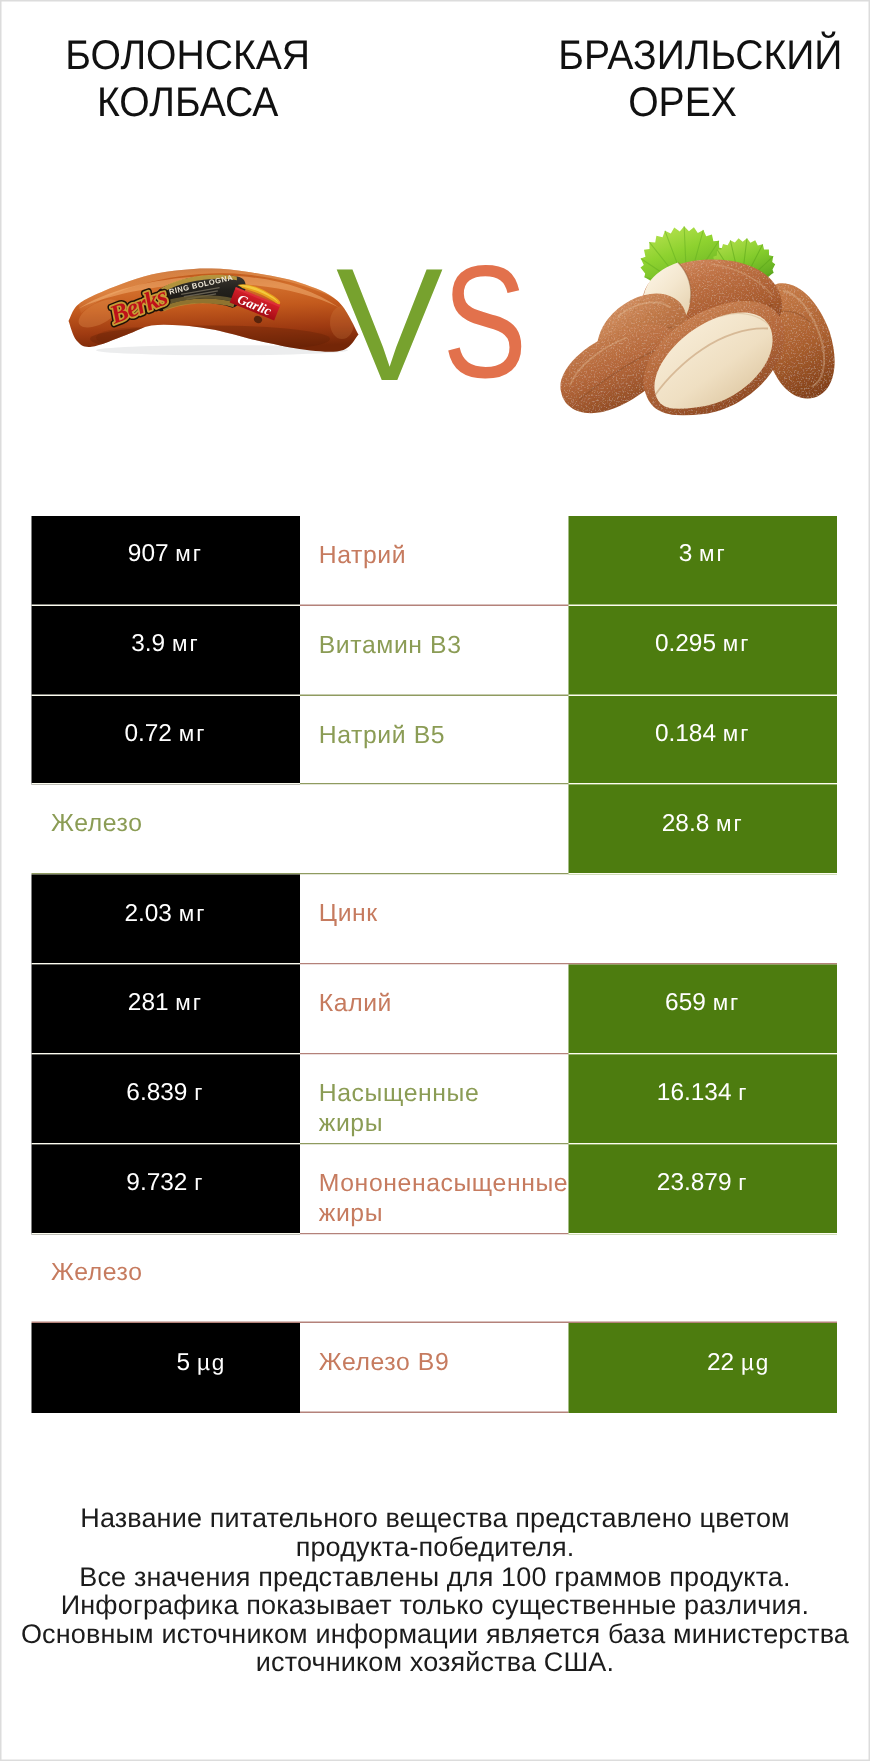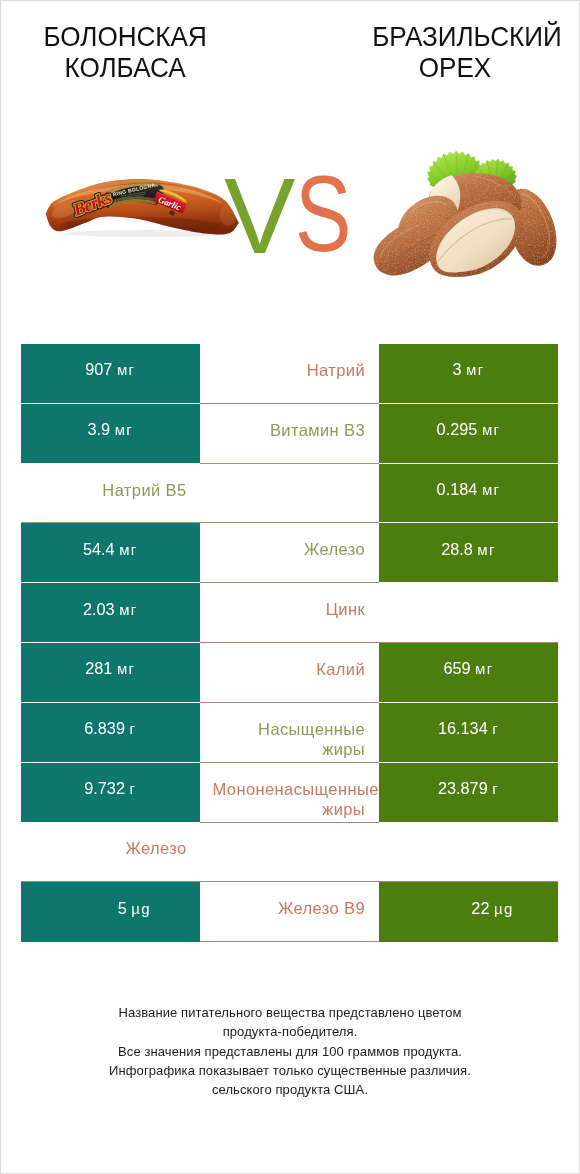--- a/index.html
+++ b/index.html
@@ -17,35 +17,35 @@
   .nuts{position:absolute;left:371px;top:18px;width:190px;height:128px;}
   .vs{position:absolute;left:0;top:0;width:578px;height:155px;}
   .vs span{position:absolute;font-size:107px;line-height:107px;font-weight:400;display:inline-block;}
   .vs .v{color:#77a22e;left:223px;top:31.5px;}
   .vs .s{color:#e2714c;left:294px;top:29.5px;transform:scaleX(.79);transform-origin:0 0;}
 
   
   .table{position:absolute;left:20px;top:343px;width:536.6px;}
   .row{display:flex;height:59.82px;position:relative;}
   .cell{display:flex;align-items:flex-start;justify-content:center;text-align:center;box-sizing:border-box;}
-  .left{width:178.5px;background:#0f766e;color:#fff;border-bottom:1.4px solid #fdfdf0;position:relative;z-index:2;padding-top:15.3px;}
+  .left{width:178.5px;background:#000000;color:#fff;border-bottom:1.4px solid #fdfdf0;position:relative;z-index:2;padding-top:15.3px;}
   .right{width:178.3px;background:#4d7c0f;color:#fff;border-bottom:1.4px solid #fdfdf0;position:relative;z-index:2;padding-top:15.3px;}
   .mid{flex:1;background:#fff;padding:15.9px 13px 0;position:relative;z-index:1;justify-content:flex-start;}
   .mid:after{content:"";position:absolute;left:0;right:0;bottom:0;height:1px;}
   .w-left .mid:after{background:#8f9b60;}
   .w-right .mid:after{background:#b4827a;}
   .row:last-child .left,.row:last-child .right{border-bottom:none;padding-left:48px;}
   .val{font-size:16.3px;line-height:20.5px;white-space:nowrap;}
   .val .u{font-size:15px;letter-spacing:1.3px;}
-  .lbl{display:block;width:152.6px;font-size:16.5px;line-height:20.5px;letter-spacing:.4px;text-align:right;}
+  .lbl{display:block;width:152.6px;font-size:16.5px;line-height:20.5px;letter-spacing:.4px;text-align:left;}
   .w-left .lbl{color:#8b9c55;}
   .w-right .lbl{color:#c67b5f;}
 
   
-  .note{position:absolute;left:0;top:1002px;width:578px;text-align:center;font-size:13px;line-height:19.25px;letter-spacing:.1px;color:#1c1c1c;}
+  .note{position:absolute;left:0;top:1002px;width:578px;text-align:center;font-size:18px;line-height:19.25px;letter-spacing:.1px;color:#1c1c1c;}
 </style>
 </head>
 <body>
 
 <div class="page">
 
   <div class="title" id="t-left">БОЛОНСКАЯ КОЛБАСА</div>
   <div class="title" id="t-right">БРАЗИЛЬСКИЙ ОРЕХ</div>
 
   <div class="hero">
@@ -255,31 +255,31 @@
           <span class="val">3.9 <span class="u">мг</span></span>
         </div>
         <div class="cell mid">
           <span class="lbl">Витамин B3</span>
         </div>
         <div class="cell right">
           <span class="val">0.295 <span class="u">мг</span></span>
         </div>
       </div>
       <div class="row w-left">
+        <div class="cell left">
+          <span class="val">0.72 <span class="u">мг</span></span>
+        </div>
         <div class="cell mid">
           <span class="lbl">Натрий B5</span>
         </div>
         <div class="cell right">
           <span class="val">0.184 <span class="u">мг</span></span>
         </div>
       </div>
       <div class="row w-left">
-        <div class="cell left">
-          <span class="val">54.4 <span class="u">мг</span></span>
-        </div>
         <div class="cell mid">
           <span class="lbl">Железо</span>
         </div>
         <div class="cell right">
           <span class="val">28.8 <span class="u">мг</span></span>
         </div>
       </div>
       <div class="row w-right">
         <div class="cell left">
           <span class="val">2.03 <span class="u">мг</span></span>
@@ -336,15 +336,16 @@
         <div class="cell right">
           <span class="val">22 <span class="u">µg</span></span>
         </div>
       </div>
     </div>
   <div class="note" id="note">
       <div>Название питательного вещества представлено цветом</div>
       <div>продукта-победителя.</div>
       <div>Все значения представлены для 100 граммов продукта.</div>
       <div>Инфографика показывает только существенные различия.</div>
-      <div>сельского продукта США.</div>
+      <div>Основным источником информации является база министерства</div>
+      <div>источником хозяйства США.</div>
     </div>
 </div>
 
 </body></html>

